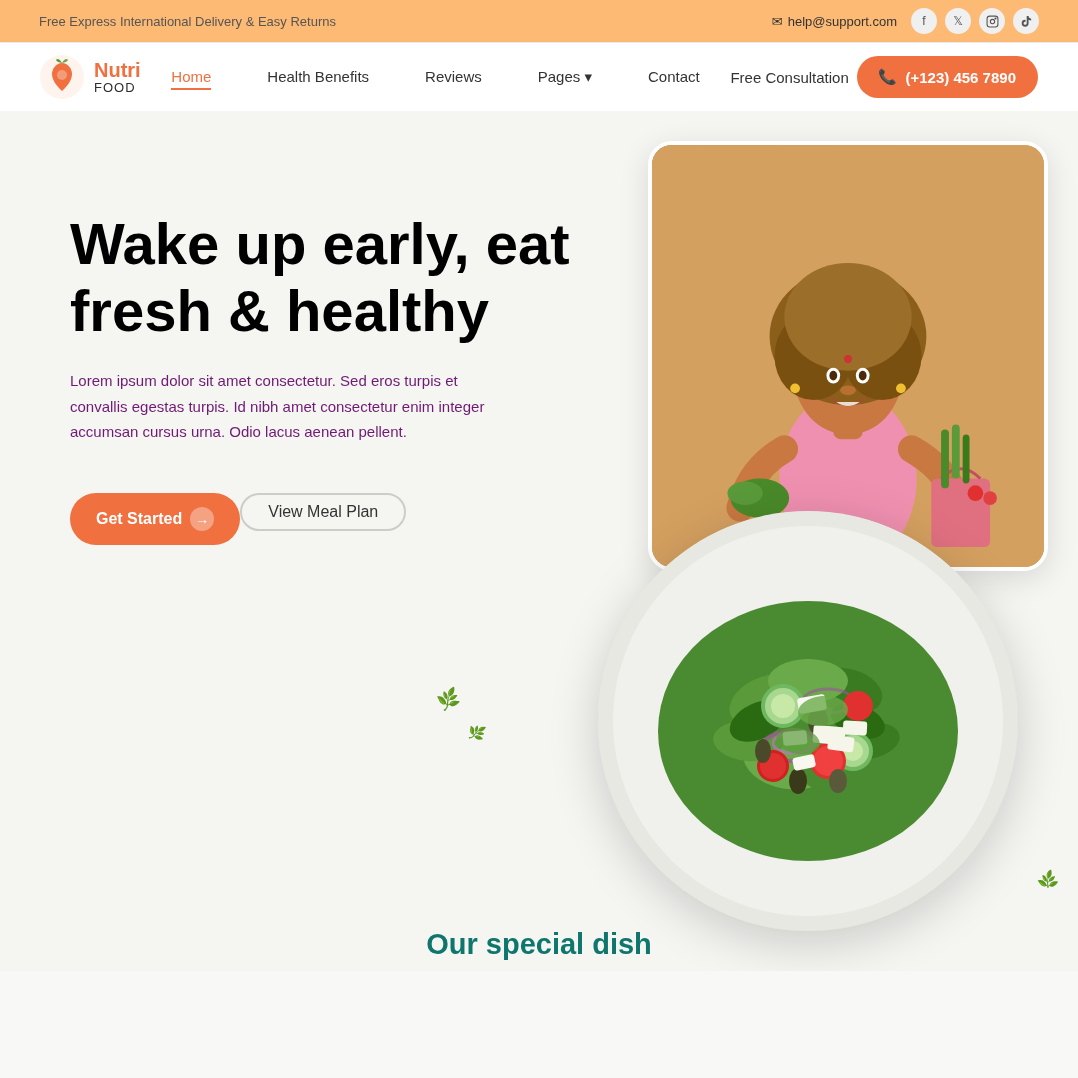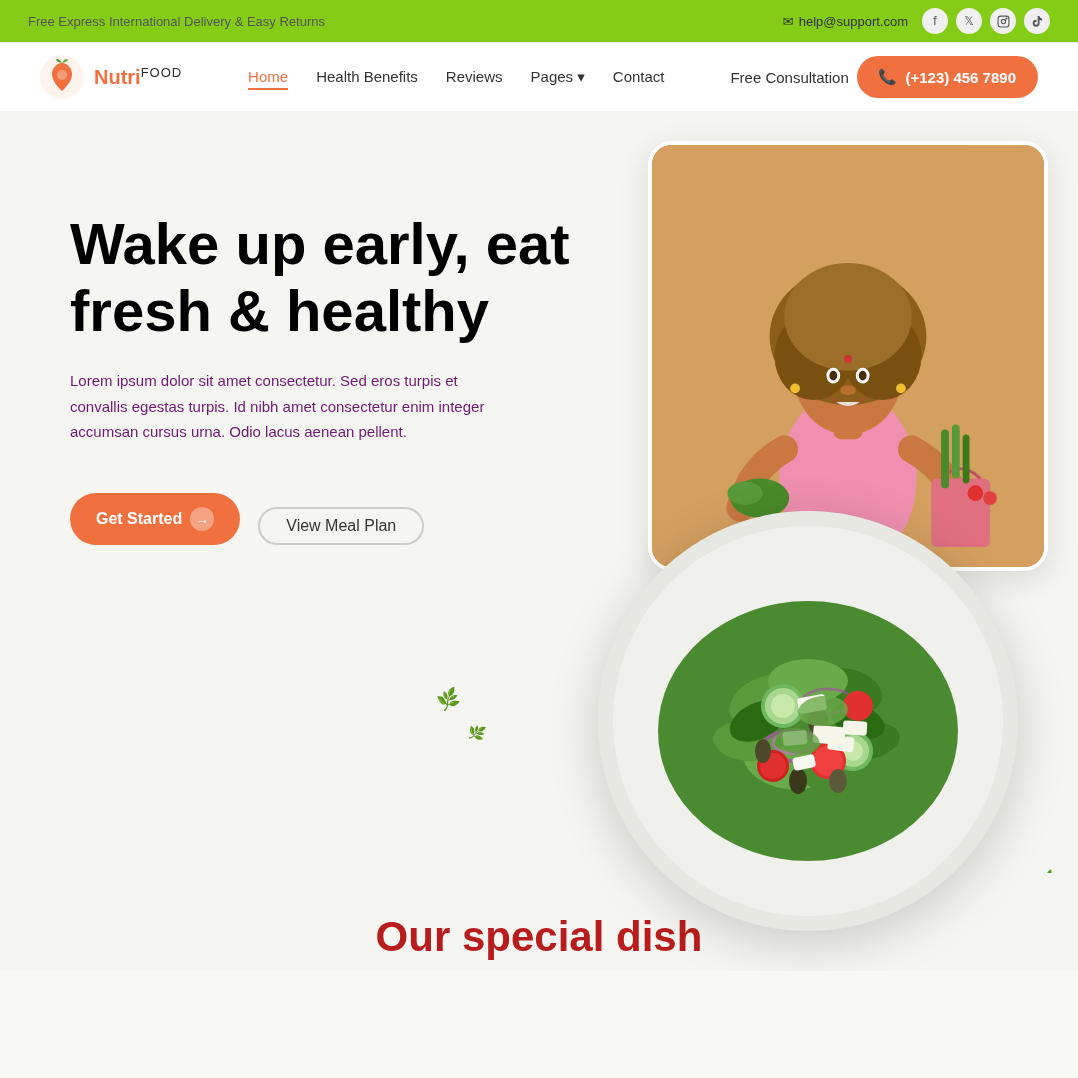--- a/index.html
+++ b/index.html
@@ -1,24 +1,24 @@
 <!DOCTYPE html>
 <html><head>
   <meta charset="utf-8">
   <style>
     * { margin: 0; padding: 0; box-sizing: border-box; }
     body { font-family: 'Segoe UI', Arial, sans-serif; background: #f8f8f6; width: 1078px; height: 1078px; overflow: hidden; }
 
     
     .topbar {
-      background: #84cc16;
+      background: #fdba74;
       display: flex;
       align-items: center;
       justify-content: space-between;
-      padding: 8px 28px;
+      padding: 8px 39px;
       border-bottom: 1px solid #eee;
       font-size: 13px;
       color: #555;
     }
     .topbar-right {
       display: flex;
       align-items: center;
       gap: 14px;
     }
     .topbar-email {
@@ -59,38 +59,38 @@
       display: flex;
       align-items: center;
       gap: 10px;
     }
     .logo-icon {
       width: 44px;
       height: 44px;
     }
     .logo-text {
       display: flex;
-      flex-direction: row;
+      flex-direction: column;
       line-height: 1.1;
     }
     .logo-nutri {
       font-size: 20px;
       font-weight: 700;
       color: #f07040;
     }
     .logo-food {
       font-size: 13px;
       font-weight: 400;
       color: #2d2d2d;
       letter-spacing: 1px;
     }
     .nav-links {
       display: flex;
       align-items: center;
-      gap: 28px;
+      gap: 56px;
       list-style: none;
     }
     .nav-links li a {
       text-decoration: none;
       color: #333;
       font-size: 15px;
       font-weight: 500;
     }
     .nav-links li a.active {
       color: #f07040;
@@ -147,22 +147,21 @@
     }
     .hero-para {
       font-size: 15px;
       color: #701a75;
       line-height: 1.7;
       margin-bottom: 48px;
       max-width: 430px;
     }
     .hero-buttons {
       display: flex;
-      align-items: flex-end;
-      gap: 18px;
+      align-items: flex-start;
     }
     .btn-get-started {
       background: #f07040;
       color: #fff;
       border: none;
       border-radius: 30px;
       padding: 14px 26px;
       font-size: 16px;
       font-weight: 600;
       cursor: pointer;
@@ -242,23 +241,23 @@
       font-size: 20px;
     }
 
     
     .special-dish-section {
       background: #f5f5f2;
       padding: 40px 0 10px 0;
       text-align: center;
     }
     .special-dish-title {
-      font-size: 42px;
+      font-size: 29px;
       font-weight: 700;
-      color: #b91c1c;
+      color: #0f766e;
     }
 
     
     .arrow-circle {
       width: 24px;
       height: 24px;
       border-radius: 50%;
       background: rgba(255,255,255,0.35);
       display: inline-flex;
       align-items: center;

